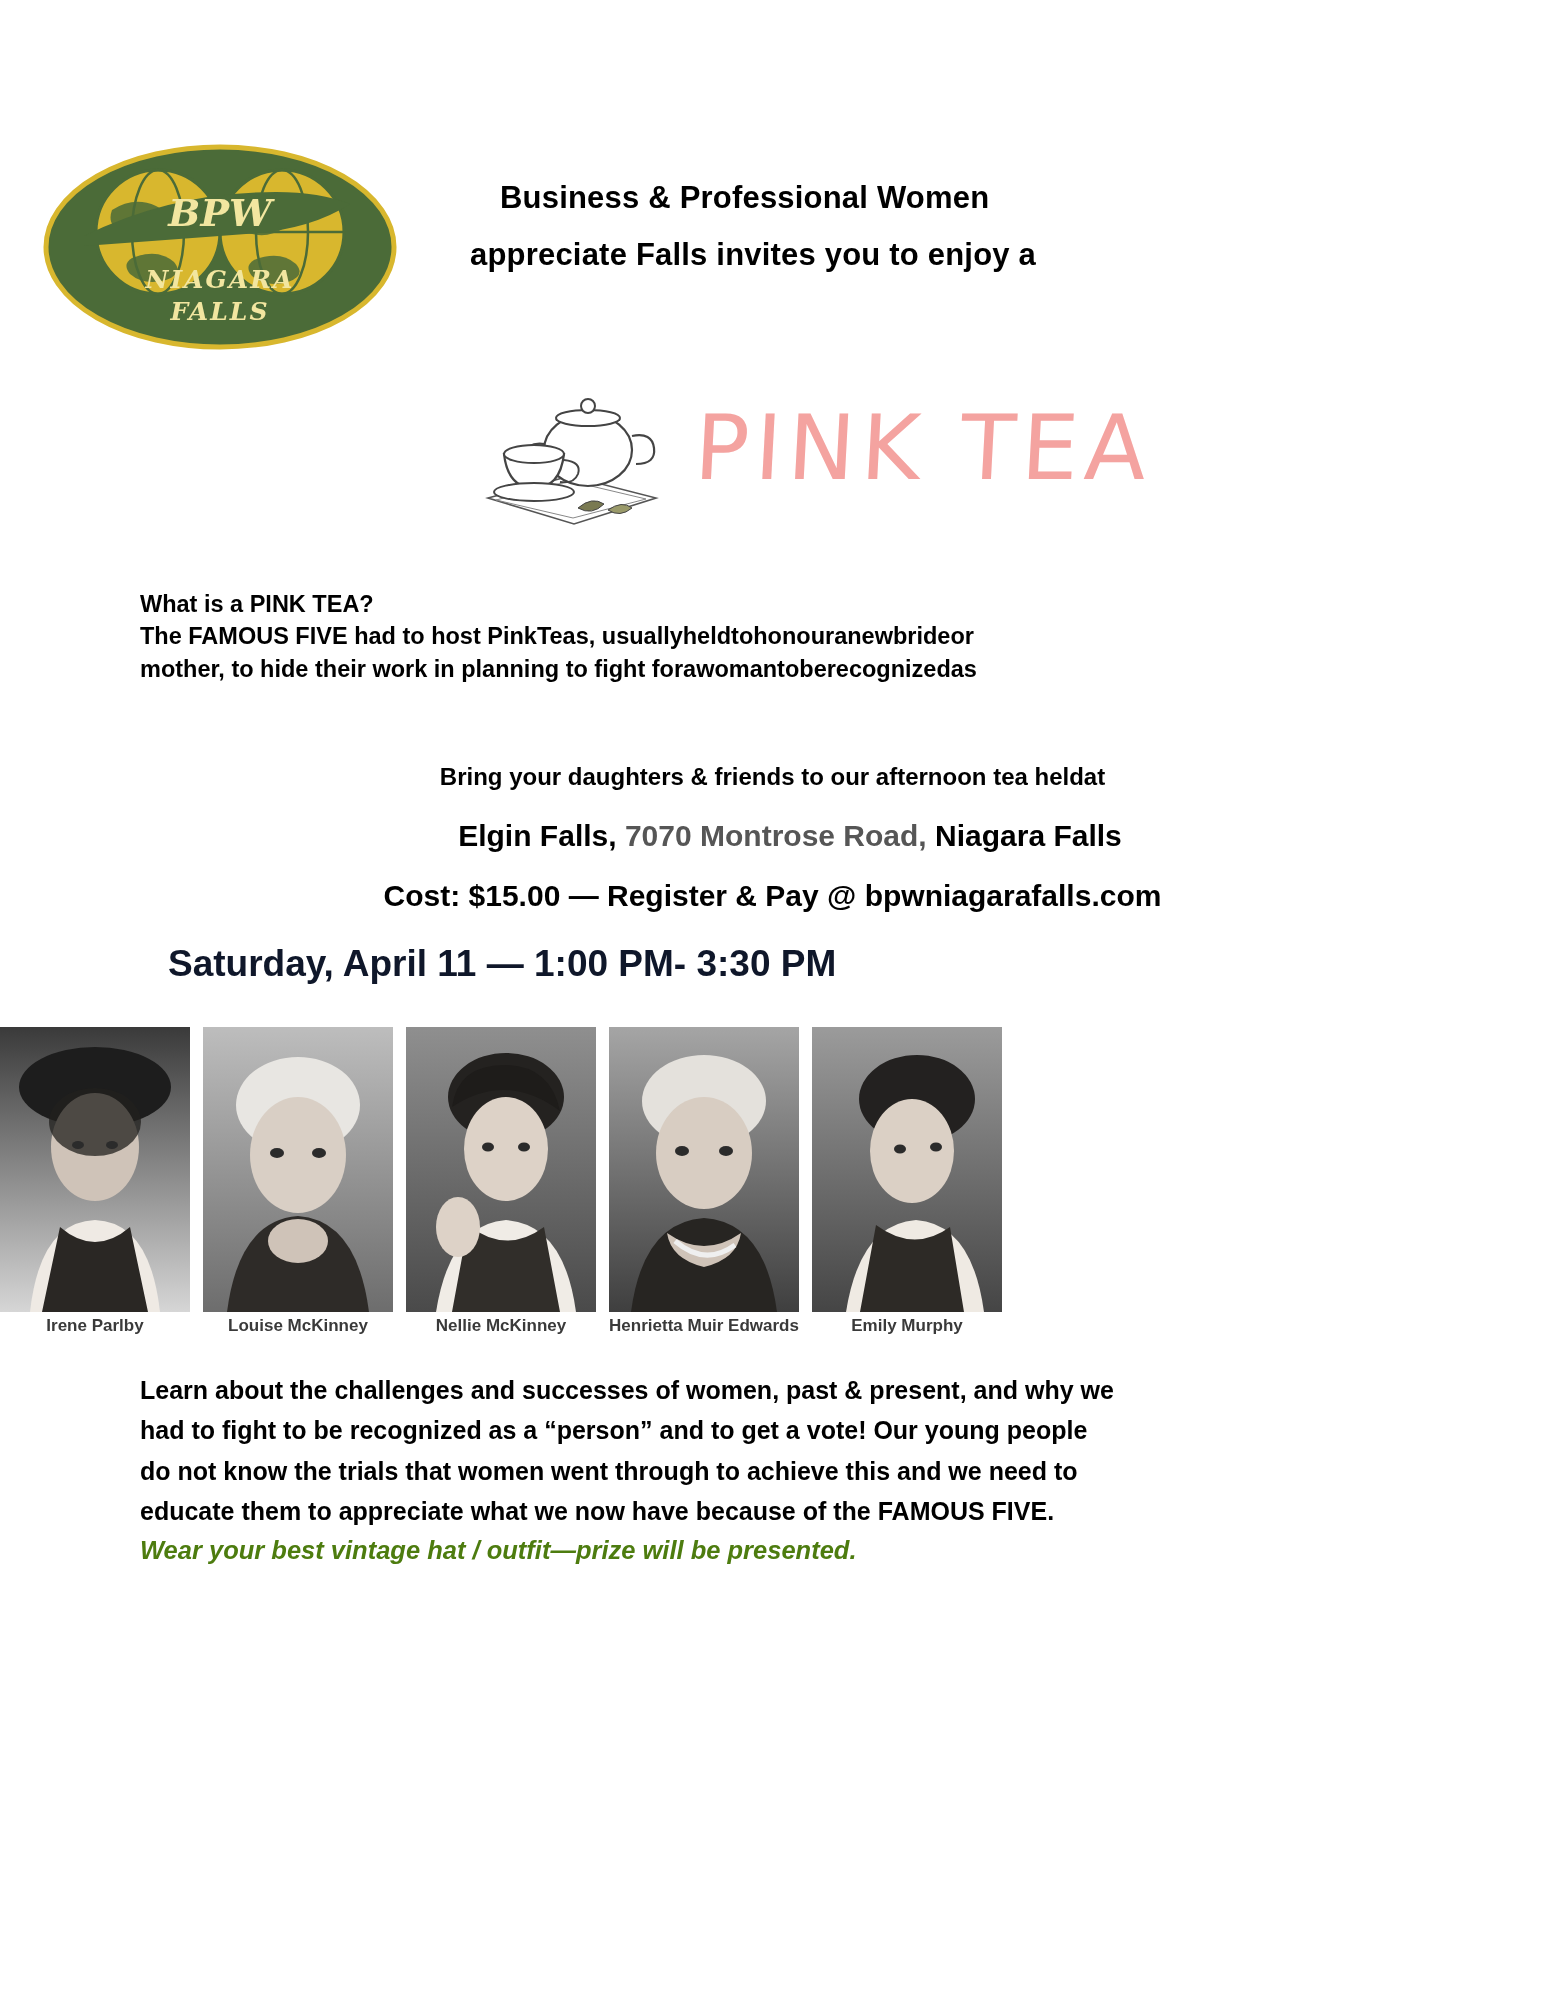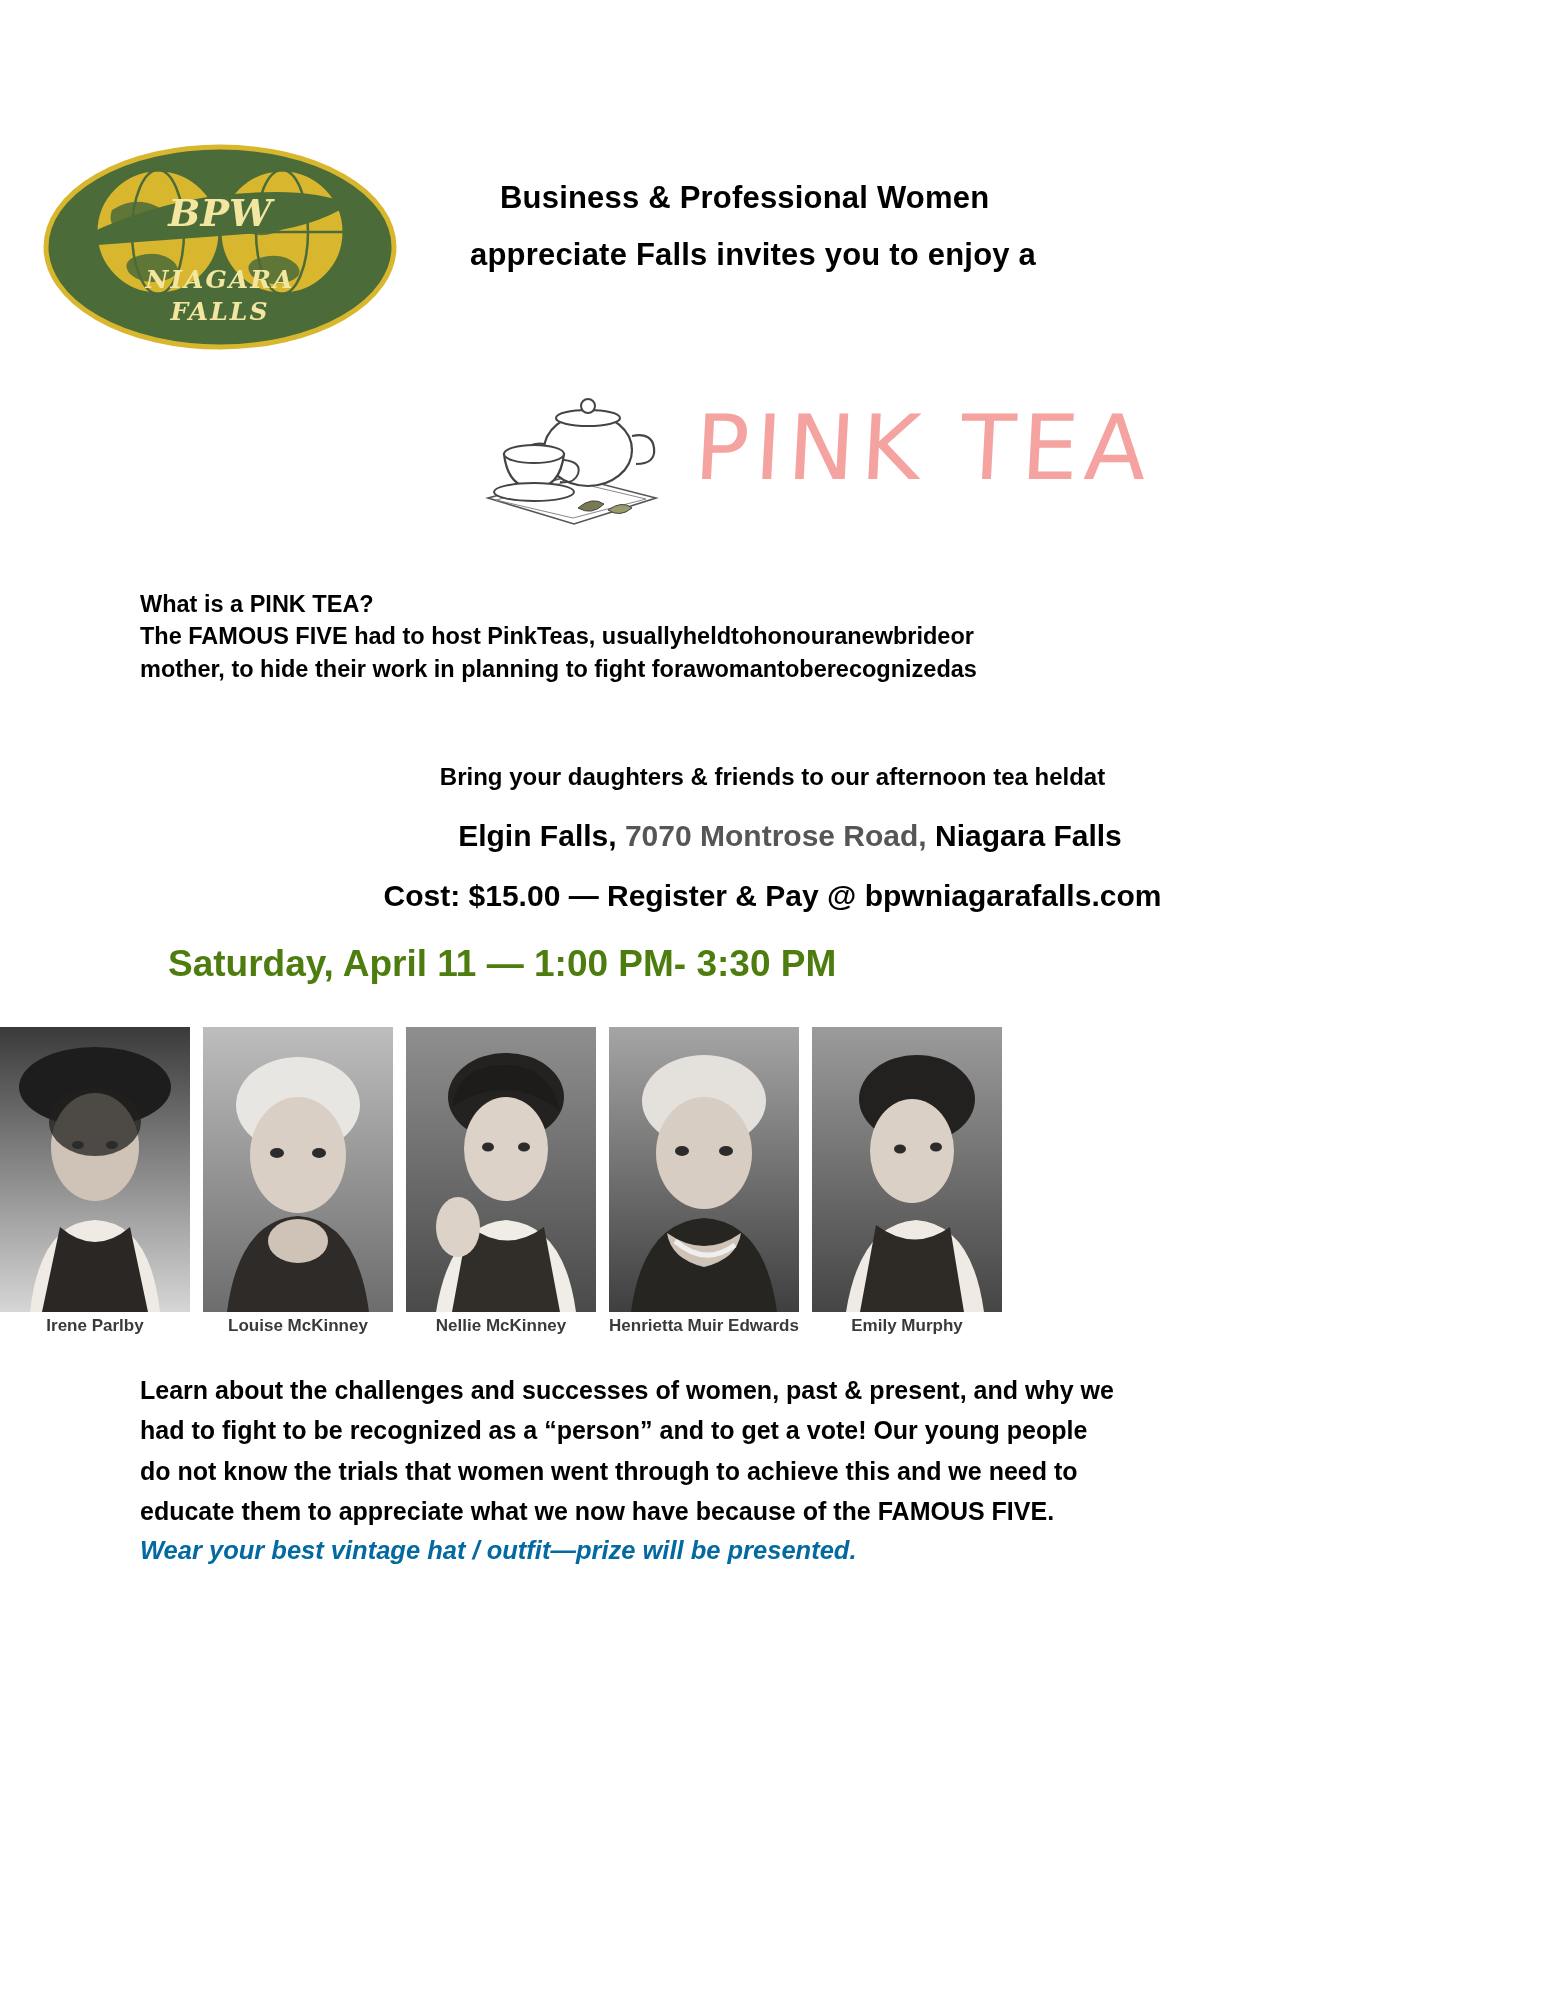--- a/index.html
+++ b/index.html
@@ -103,21 +103,21 @@
   }
   .venue .addr { color: #565656; }
   .cost {
     font-size: 30px;
     font-weight: bold;
     margin-bottom: 30px;
   }
   .date {
     font-size: 37px;
     font-weight: bold;
-    color: #4d7c0f;
+    color: #0f172a;
     text-align: left;
     padding-left: 168px;
   }
 
   
   .portraits {
     margin-top: 42px;
     display: flex;
     justify-content: flex-start;
     gap: 13px;
@@ -150,21 +150,21 @@
     font-size: 25px;
     font-weight: bold;
     line-height: 1.62;
   }
   .wear {
     margin: 4px 0 0 140px;
     width: 1230px;
     font-size: 25.5px;
     font-weight: bold;
     font-style: italic;
-    color: #0369a1;
+    color: #4d7c0f;
   }
 </style>
 </head>
 <body>
 
 <div class="header">
 
   <div class="logo-wrap">
     <div class="logo">
       <svg viewBox="0 0 360 215" width="360" height="215">

